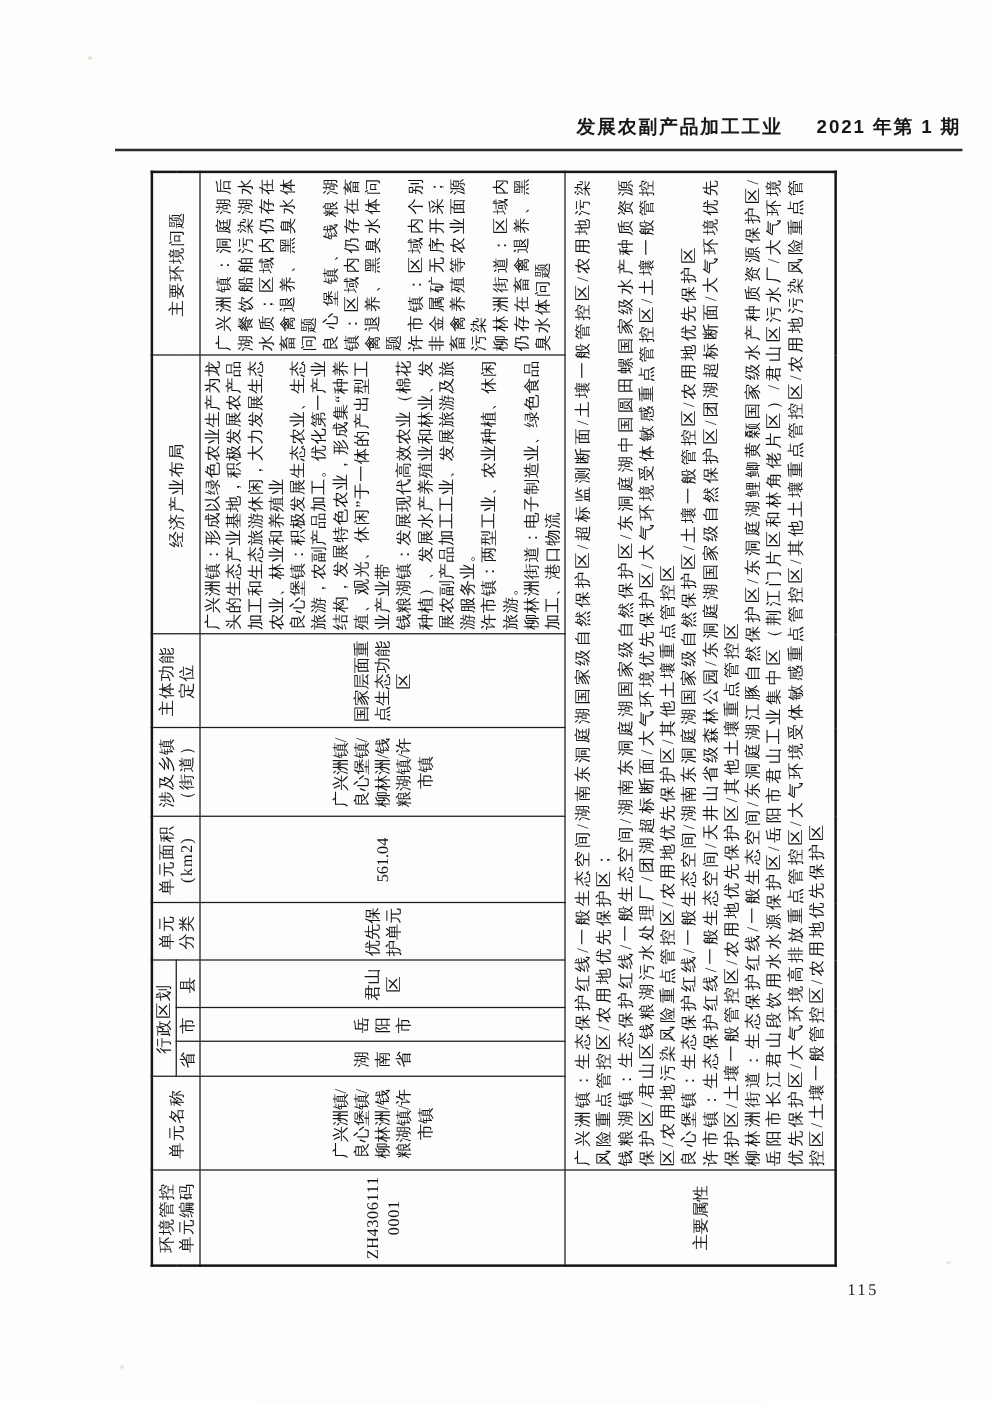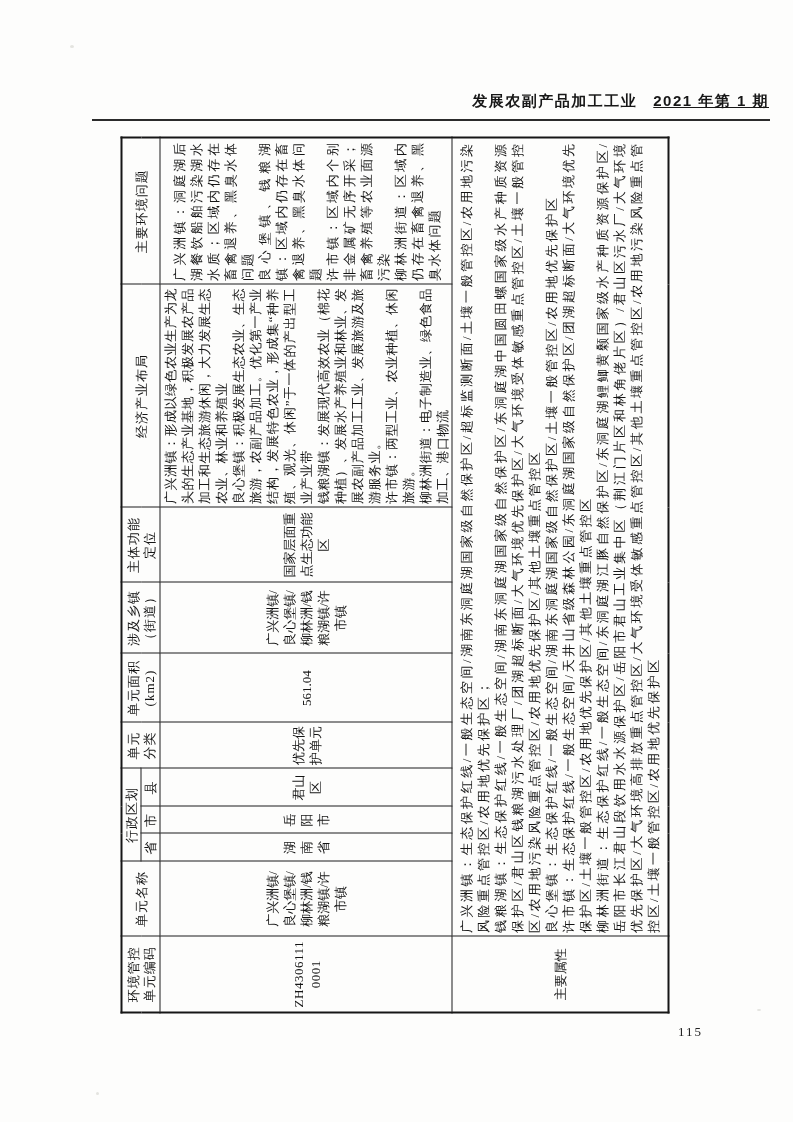--- a/index.html
+++ b/index.html
@@ -9,21 +9,21 @@
     font-family:"Liberation Serif","DejaVu Serif",serif;
     color:#1b1b1b;
   }
   
   .gz-header{
     position:absolute; top:92px; right:24px;
     font-family:"Liberation Sans","DejaVu Sans",sans-serif;
     font-weight:700; font-size:15px; letter-spacing:1.5px;
     white-space:nowrap; color:#171717;
   }
-  .gz-header .issue{margin-left:16px;text-decoration:underline;}
+  .gz-header .issue{margin-left:27px;}
   .gz-rule{
     position:absolute; left:92px; top:119px; width:678px; height:2px;
     background:#2b2b2b;
   }
   
   .page-num{
     position:absolute; left:678px; top:1024px;
     font-size:13px; letter-spacing:2px; color:#222;
   }
   

